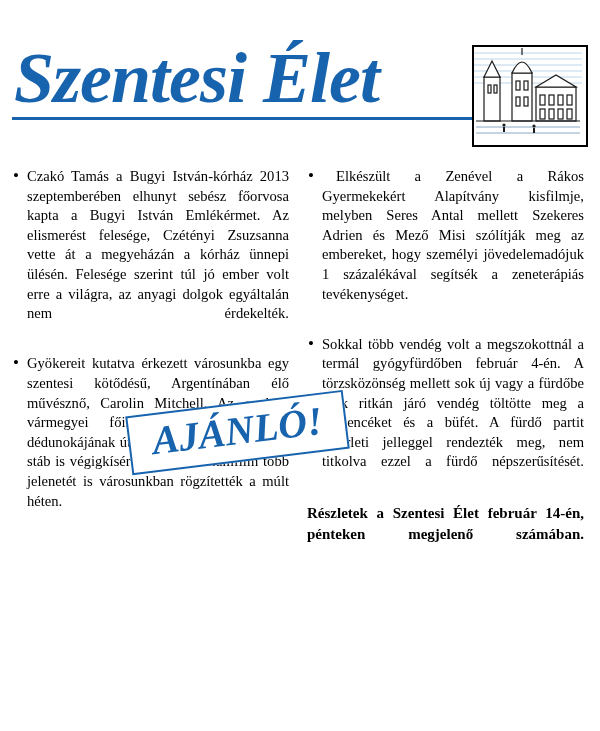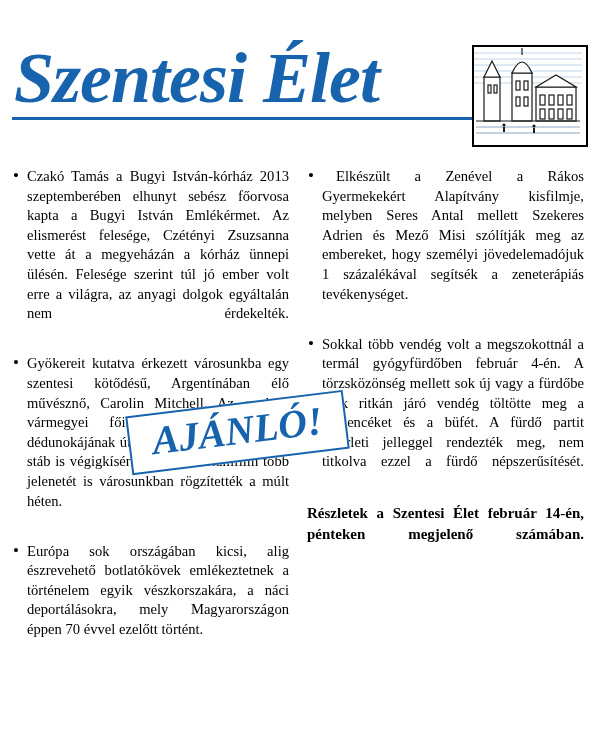--- a/index.html
+++ b/index.html
@@ -234,23 +234,20 @@
   <div class="columns">
 
     <div class="col left">
       <ul class="bullets">
         <li>
           <span class="jfull" style="display:block">Czakó Tamás a Bugyi István-kórház 2013 szeptemberében elhunyt sebész főorvosa kapta a Bugyi István Emlékérmet. Az elismerést felesége, Czétényi Zsuzsanna vette át a megyeházán a kórház ünnepi ülésén. Felesége szerint túl jó ember volt erre a világra, az anyagi dolgok egyáltalán nem érdekelték.</span>
         </li>
         <li>
           <span class="jfull" style="display:block">Gyökereit kutatva érkezett városunkba egy szentesi kötődésű, Argentínában élő művésznő, Carolin Mitchell. Az egykori vármegyei főispán, Bonczos Miklós dédunokájának útját egy dokumentumfilmes stáb is végigkíséri. A dokumentumfilm több jelenetét is városunkban rögzítették a múlt héten.</span>
         </li>
-        <li>
-          <span style="display:block">Európa sok országában kicsi, alig észrevehető botlatókövek emlékeztetnek a történelem egyik vészkorszakára, a náci deportálásokra, mely Magyarországon éppen 70 évvel ezelőtt történt.</span>
-        </li>
       </ul>
     </div>
 
     <div class="col right">
       <ul class="bullets">
         <li>
           <span class="jfull" style="display:block; text-indent:14px">Elkészült a Zenével a Rákos Gyermekekért Alapítvány kisfilmje, melyben Seres Antal mellett Szekeres Adrien és Mező Misi szólítják meg az embereket, hogy személyi jövedelemadójuk 1 százalékával segítsék a zeneterápiás tevékenységet.</span>
         </li>
         <li>
           <span class="jfull" style="display:block">Sokkal több vendég volt a megszokottnál a termál gyógyfürdőben február 4-én. A törzsközönség mellett sok új vagy a fürdőbe csak ritkán járó vendég töltötte meg a medencéket és a büfét. A fürdő partit kísérleti jelleggel rendezték meg, nem titkolva ezzel a fürdő népszerűsítését.</span>

